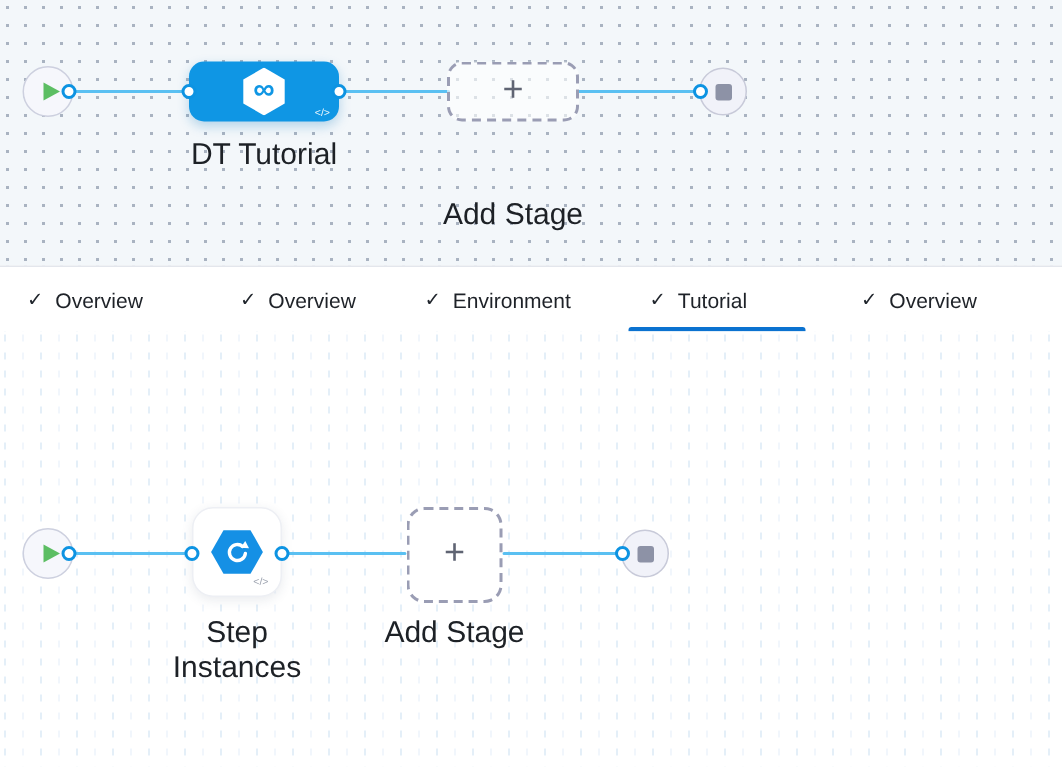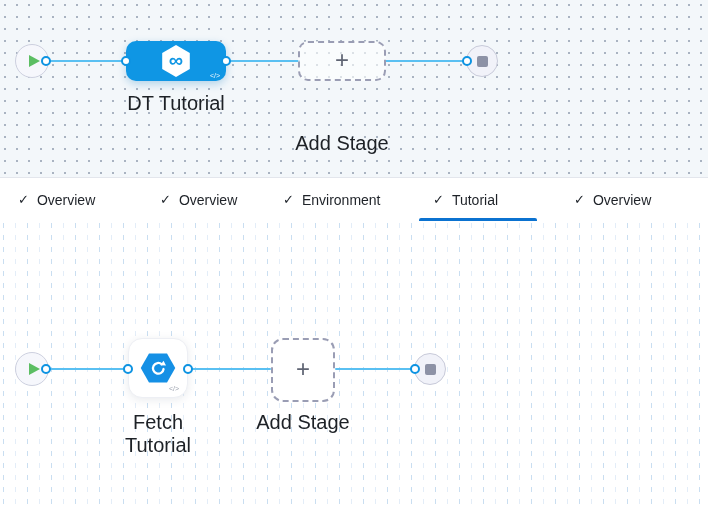--- a/index.html
+++ b/index.html
@@ -195,15 +195,15 @@
   </div>
 
   <div class="dashed-node add-step">
     <span class="plus">+</span>
   </div>
 
   <div class="term end b-end">
     <div class="stop"></div>
   </div>
 
-  <div class="nlabel b-label1">Fetch Tutorial</div>
+  <div class="nlabel b-label1">Step Instances</div>
   <div class="nlabel b-label2">Add Stage</div>
 </div>
 
 </body></html>

